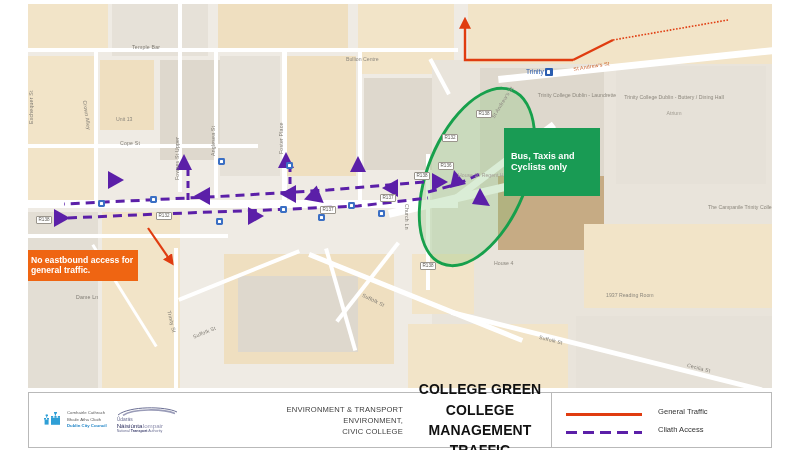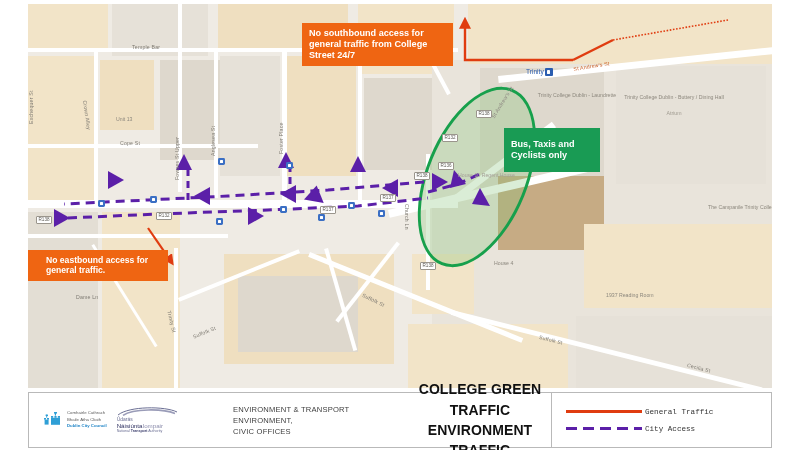--- a/index.html
+++ b/index.html
@@ -52,28 +52,28 @@
   #logos{display:flex;align-items:center;gap:10px;padding-left:14px;width:190px;}
   .dcc{display:flex;align-items:center;gap:4px;}
   .dcc-txt{font-size:4.3px;line-height:1.5;color:#5a5a5a;white-space:nowrap;}
   .dcc-txt .blue{color:#1f84c6;font-weight:bold;}
   .nta{display:flex;flex-direction:column;}
   .nta-txt1{font-size:5px;color:#6b6f94;line-height:1.25;}
   .nta-txt2{font-size:6.2px;color:#2f3161;font-weight:bold;line-height:1.15;}
   .nta-txt2 span{color:#8e8fae;font-weight:normal;}
   .nta-txt3{font-size:3.6px;color:#6b6f94;line-height:1.4;}
   .nta-txt3 b{color:#3a3c6b;}
-  #deptblock{width:170px;font-size:7.6px;color:#3d3d3d;line-height:1.45;
+  #deptblock{width:170px;text-align:right;font-size:7.6px;color:#3d3d3d;line-height:1.45;
              letter-spacing:.2px;padding-right:6px;}
   #titleblock{flex:1;text-align:center;font-size:14px;font-weight:bold;color:#111;
               line-height:1.45;letter-spacing:.1px;}
   #legend{width:220px;border-left:1px solid #b9b9b9;height:100%;display:flex;
           flex-direction:column;justify-content:center;gap:9px;padding-left:14px;
           box-sizing:border-box;}
-  .leg-row{display:flex;align-items:center;gap:3px;font-family:Liberation Mono, monospace;}
+  .leg-row{display:flex;align-items:flex-end;gap:16px;}
   .leg-txt{font-size:7.6px;color:#333;}
   .leg-solid{width:76px;height:2.2px;background:#e03c10;}
   .leg-dash{width:76px;height:3px;
      background:repeating-linear-gradient(to right,#5b1fa8 0 11px,transparent 11px 17px);}
 </style>
 </head>
 <body>
 
 <div id="page">
 
@@ -220,25 +220,24 @@
     <div class="poi" style="left:190px;top:154px"></div>
     <div class="poi" style="left:258px;top:158px"></div>
     <div class="poi" style="left:122px;top:192px"></div>
     <div class="poi" style="left:350px;top:206px"></div>
 
     <div class="transit" style="left:498px;top:64px">
       <span class="t-txt">Trinity</span>
       <span class="t-box"></span>
     </div>
 
-    <div class="callout orange" style="left:274px;top:19px;width:137px;padding:5px 7px;font-size:9.1px">No southbound access for general traffic from College Street 24/7</div>
-
-    <div class="callout orange" style="left:0px;top:246px;width:104px;padding:5px 18px;font-size:8.6px">No eastbound access for general traffic.</div>
-
-    <div class="callout green" style="left:476px;top:124px;width:82px;padding:11px 7px;font-size:9.1px">Bus, Taxis and Cyclists only</div>
+
+    <div class="callout orange" style="left:0px;top:246px;width:104px;padding:5px 3px;font-size:8.6px">No eastbound access for general traffic.</div>
+
+    <div class="callout green" style="left:476px;top:124px;width:82px;padding:23px 7px;font-size:9.1px">Bus, Taxis and Cyclists only</div>
 
   </div>
 
   <div id="footer">
 
     <div id="logos">
 
       <div class="dcc">
         <svg width="20" height="20" viewBox="0 0 20 20">
           <g fill="#2f9fd6">
@@ -269,33 +268,33 @@
         </svg>
         <div class="nta-txt1">Údarás</div>
         <div class="nta-txt2"><span style="color:#2f3161">Náisiúnta</span><span>Iompair</span></div>
         <div class="nta-txt3"><span>National </span><b>Transport</b><span> Authority</span></div>
       </div>
     </div>
 
     <div id="deptblock">
       <div>ENVIRONMENT &amp; TRANSPORT</div>
       <div>ENVIRONMENT,</div>
-      <div>CIVIC OFFICES</div>
+      <div>CIVIC COLLEGE</div>
     </div>
 
     <div id="titleblock">
       <div>COLLEGE GREEN</div>
-      <div>TRAFFIC ENVIRONMENT</div>
+      <div>COLLEGE MANAGEMENT</div>
       <div>TRAFFIC</div>
     </div>
 
     <div id="legend">
       <div class="leg-row">
         <span class="leg-solid"></span>
         <span class="leg-txt">General Traffic</span>
       </div>
       <div class="leg-row">
         <span class="leg-dash"></span>
-        <span class="leg-txt">City Access</span>
+        <span class="leg-txt">Cliath Access</span>
       </div>
     </div>
   </div>
 </div>
 
 </body></html>

